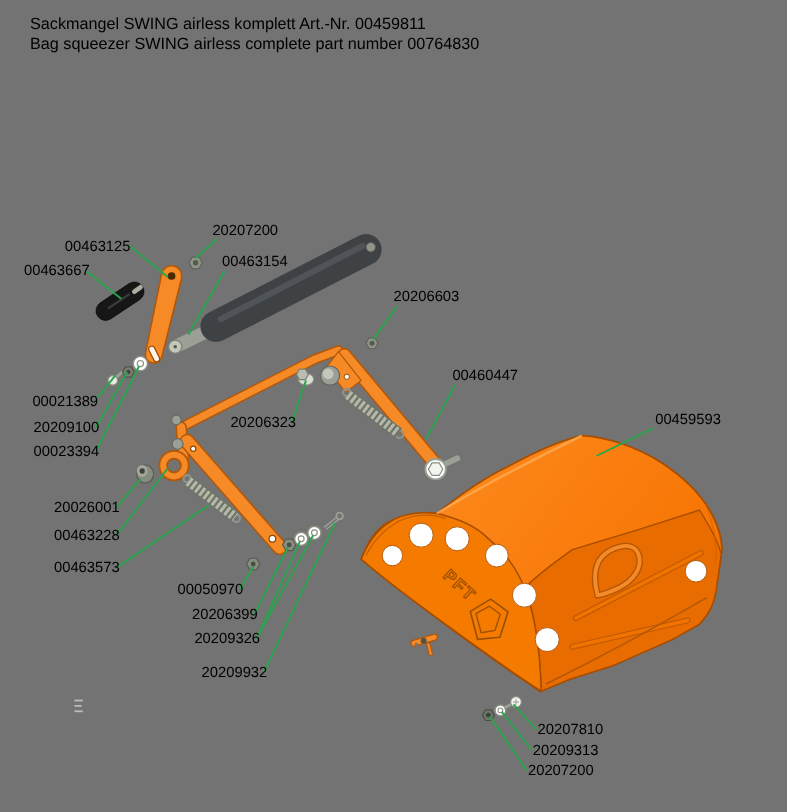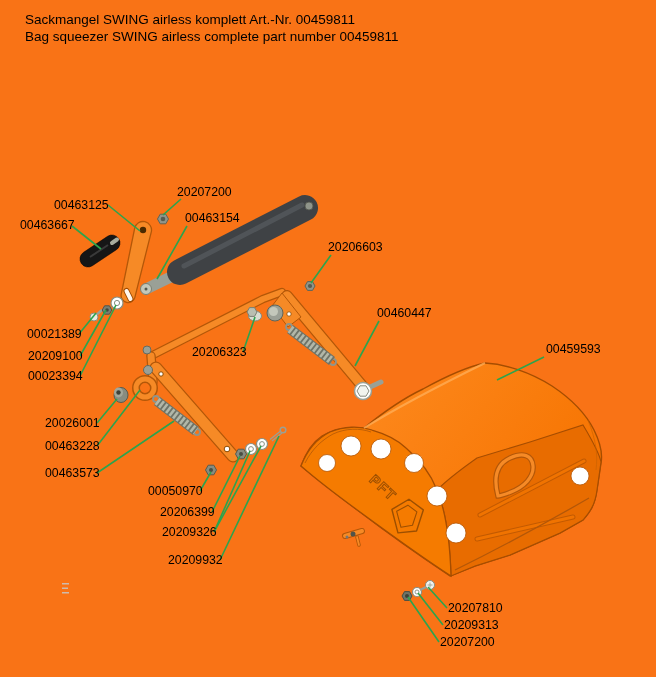--- a/index.html
+++ b/index.html
@@ -1,28 +1,28 @@
 <!DOCTYPE html>
 <html><head>
 <meta charset="utf-8">
 <style>
   html,body{margin:0;padding:0;background:#ffffff;}
-  .stage{position:relative;width:656px;height:677px;background:#f97316;overflow:hidden;
+  .stage{position:relative;width:656px;height:677px;background:#737373;overflow:hidden;
          font-family:"Liberation Sans", sans-serif;}
   .title{position:absolute;left:25px;top:11px;color:#000;font-size:13.5px;line-height:17px;white-space:pre;}
   svg text.plbl{font-family:"Liberation Sans", sans-serif;font-size:12.3px;fill:#000;}
   svg .leader{stroke:#2BA44E;stroke-width:1.6;fill:none;}
   svg .edge{stroke:#A64D00;}
 </style>
 </head>
 <body>
 
 <div class="stage">
 
-  <div class="title"><span>Sackmangel SWING airless komplett Art.-Nr. 00459811</span><br><span>Bag squeezer SWING airless complete part number 00459811</span></div>
+  <div class="title"><span>Sackmangel SWING airless komplett Art.-Nr. 00459811</span><br><span>Bag squeezer SWING airless complete part number 00764830</span></div>
 
   <svg width="656" height="677" viewBox="0 0 656 677">
     <defs>
       <linearGradient id="roofGrad" x1="0" y1="0" x2="1" y2="0.55">
         <stop offset="0" stop-color="#FF8E24"></stop>
         <stop offset="1" stop-color="#F67300"></stop>
       </linearGradient>
     </defs>
 
     <g>

